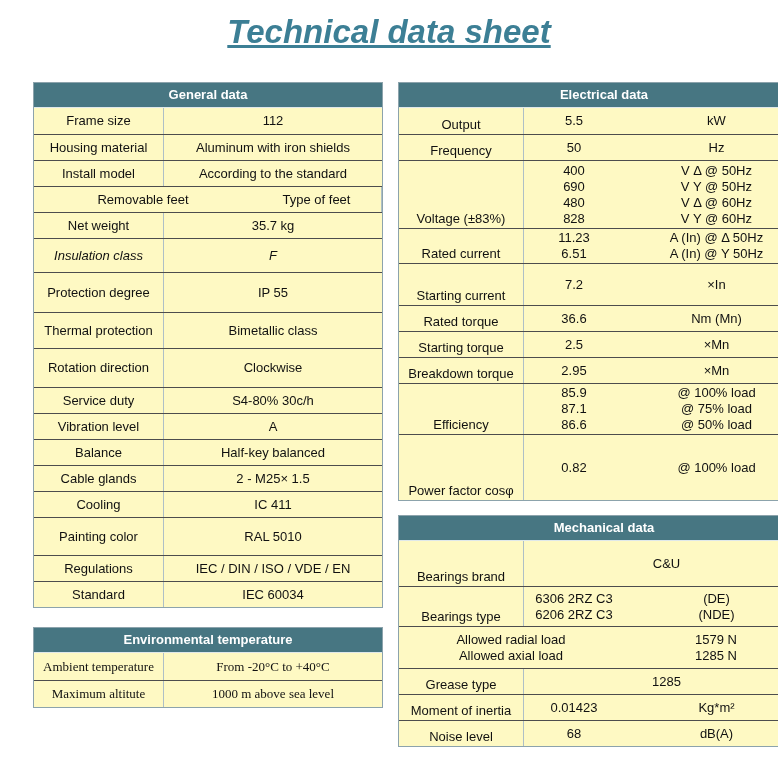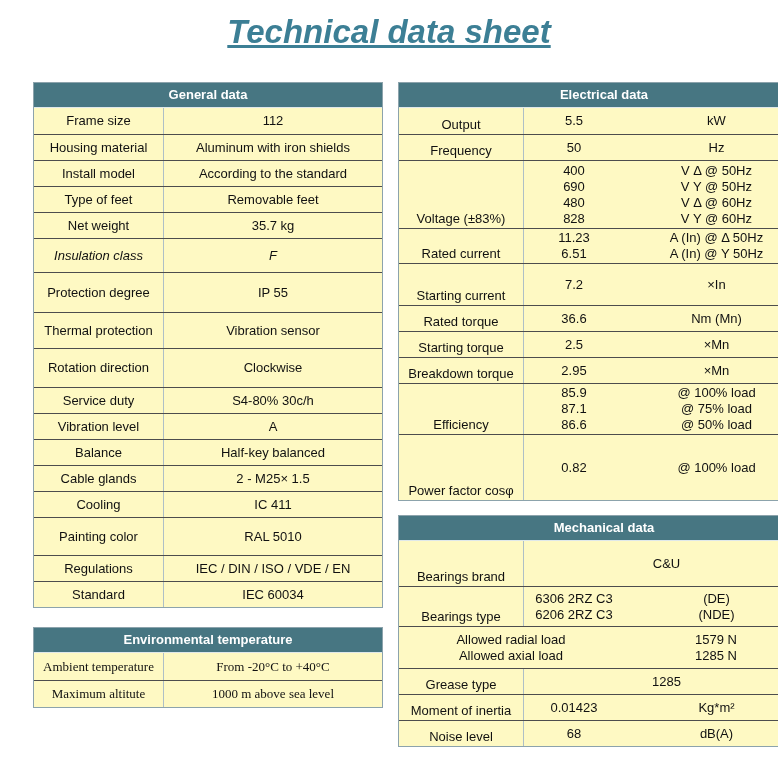--- a/index.html
+++ b/index.html
@@ -92,26 +92,26 @@
         </div>
         <div class="row">
           <div class="cell label">
             <div class="line">Install model</div>
           </div>
           <div class="cell value">
             <div class="line">According to the standard</div>
           </div>
         </div>
         <div class="row">
+          <div class="cell value">
+            <div class="line">Removable feet</div>
+          </div>
           <div class="cell label">
             <div class="line">Type of feet</div>
           </div>
-          <div class="cell value">
-            <div class="line">Removable feet</div>
-          </div>
         </div>
         <div class="row">
           <div class="cell label">
             <div class="line">Net weight</div>
           </div>
           <div class="cell value">
             <div class="line">35.7 kg</div>
           </div>
         </div>
         <div class="row">
@@ -128,21 +128,21 @@
           </div>
           <div class="cell value">
             <div class="line">IP 55</div>
           </div>
         </div>
         <div class="row">
           <div class="cell label">
             <div class="line">Thermal protection</div>
           </div>
           <div class="cell value">
-            <div class="line">Vibration sensor</div>
+            <div class="line">Bimetallic class</div>
           </div>
         </div>
         <div class="row">
           <div class="cell label">
             <div class="line">Rotation direction</div>
           </div>
           <div class="cell value">
             <div class="line">Clockwise</div>
           </div>
         </div>

